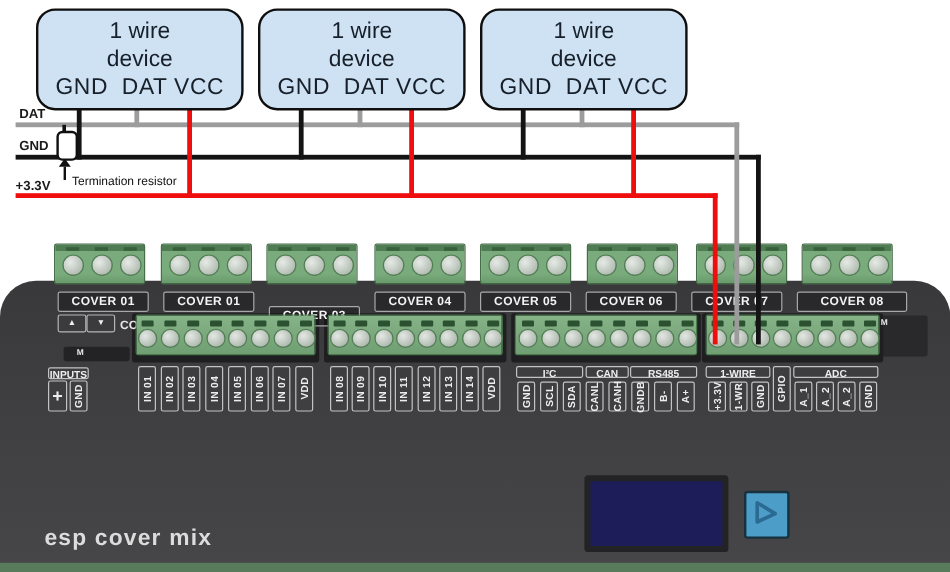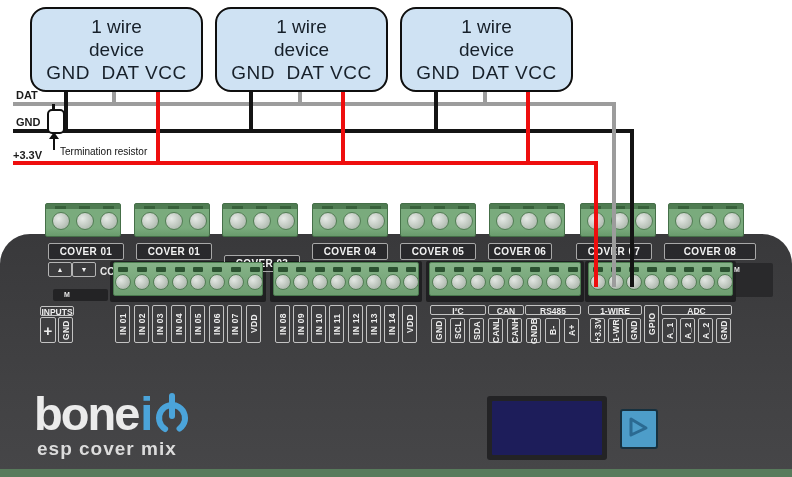--- a/index.html
+++ b/index.html
@@ -71,28 +71,20 @@
   #hw-button{position:absolute;left:620px;top:409px;width:38px;height:40px;background:#4d9dc9;
         border:2px solid #17313f;border-radius:3px;z-index:3;box-sizing:border-box;}
 </style>
 </head>
 <body>
 
 <div id="stage">
   <div id="board"></div>
   <div id="bottom-strip"></div>
 
-  <div id="logo">
-    <span class="brand">bone</span>
-    <span class="brand-accent">i</span>
-    <svg width="40" height="44" viewBox="0 0 40 44">
-      <circle cx="20" cy="26" r="13" fill="none" stroke="#4ba4da" stroke-width="6" stroke-dasharray="66 16" transform="rotate(122 20 26)" stroke-linecap="round"></circle>
-      <line x1="20" y1="4" x2="20" y2="24" stroke="#4ba4da" stroke-width="6" stroke-linecap="round"></line>
-    </svg>
-  </div>
   <div id="tagline">esp cover mix</div>
 
   <div id="oled">
     <div class="screen"></div>
   </div>
   <div id="hw-button">
     <svg width="34" height="36" viewBox="0 0 34 36">
       <polygon points="9,8 24,17 9,24" fill="none" stroke="#2b6a92" stroke-width="3" stroke-linejoin="round"></polygon>
     </svg>
   </div>
@@ -196,21 +188,21 @@
       <div class="screw" style="left: 30px;"></div>
       <div class="tick" style="left: 33px;"></div>
       <div class="screw" style="left: 54px;"></div>
       <div class="tick" style="left: 57px;"></div>
     </div>
     <div class="clab" style="left: 48px; width: 76px;">COVER 01</div>
     <div class="clab" style="left: 136px; width: 76px;">COVER 01</div>
     <div class="clab" style="left: 224px; width: 76px; margin-top: 12px;">COVER 03</div>
     <div class="clab" style="left: 312px; width: 76px;">COVER 04</div>
     <div class="clab" style="left: 400px; width: 76px;">COVER 05</div>
-    <div class="clab" style="left: 488px; width: 64px;">COVER 06</div>
+    <div class="clab" style="left: 488px; width: 76px;">COVER 06</div>
     <div class="clab" style="left: 576px; width: 76px;">COVER 07</div>
     <div class="clab" style="left: 664px; width: 92px;">COVER 08</div>
     <div class="btnbox" style="left: 48px; width: 24px;">▲</div>
     <div class="btnbox" style="left: 72px; width: 24px;">▼</div>
     <div class="frag" style="left: 100px; top: 266px; font-size: 10px;">CO</div>
     <div class="abs" style="left: 53px; top: 289px; width: 55px; height: 12px; background: rgb(35, 35, 37); z-index: 2; border-radius: 2px;"></div>
     <div class="frag" style="left: 64px; top: 291px; font-size: 7px; z-index: 3;">M</div>
     <div class="abs" style="left: 733px; top: 263px; width: 40px; height: 34px; background: rgb(41, 41, 43); z-index: 2; border-radius: 2px;"></div>
     <div class="frag" style="left: 734px; top: 266px; font-size: 7px; z-index: 3;">M</div>
     <div class="stripbase" style="left: 110px; width: 156px;"></div>

